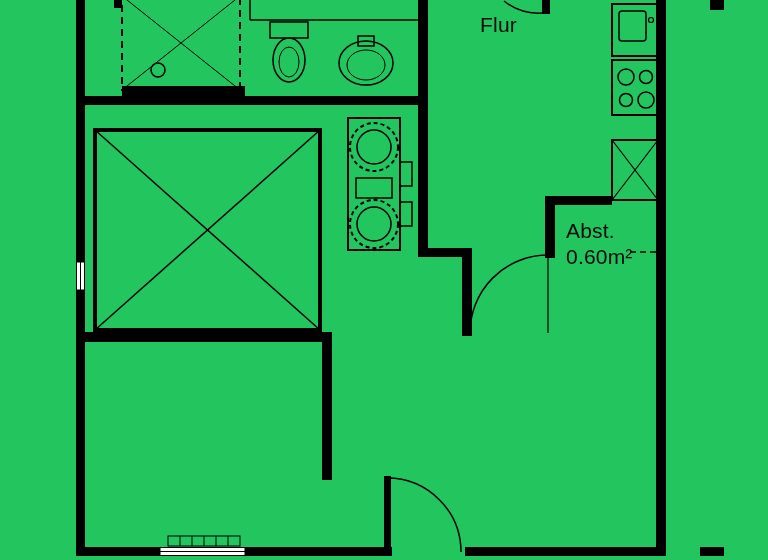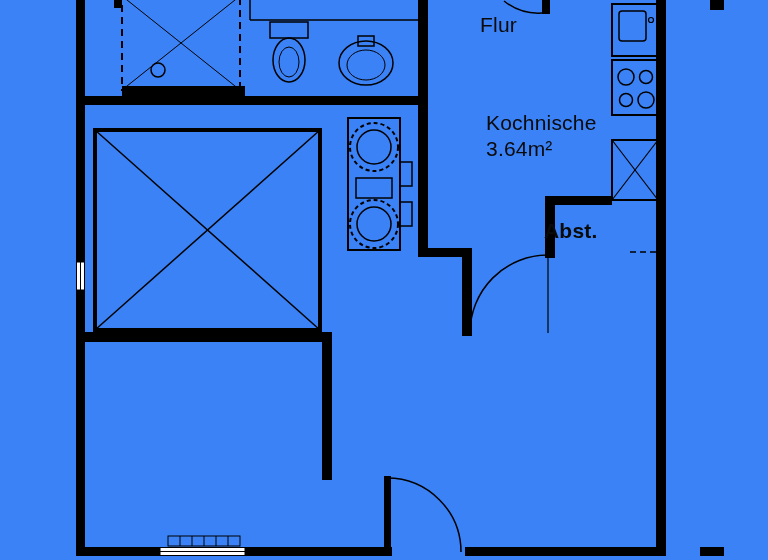--- a/index.html
+++ b/index.html
@@ -1,35 +1,35 @@
 <!DOCTYPE html>
 <html><head>
 <meta charset="utf-8">
 <style>
   html,body{margin:0;padding:0;background:#fff;}
   .plan{
     position:relative;
     width:768px;height:560px;
-    background:#3b82f6;
+    background:#22c55e;
     font-family:"Liberation Sans", sans-serif;
     overflow:hidden;
   }
   .plan svg{position:absolute;left:0;top:0;}
   .room-label{
     position:absolute;
     color:#0a0a0a;
     font-size:21px;
     line-height:26px;
     white-space:nowrap;
     letter-spacing:0.2px;
   }
   .room-label .area{display:block;}
   .lbl-flur{left:480px;top:12px;}
   .lbl-kochnische{left:486px;top:110px;}
-  .lbl-abst{left:544px;top:218px;font-weight:bold;}
+  .lbl-abst{left:566px;top:218px;}
   .lbl-wohnen{left:392px;top:360px;}
 </style>
 </head>
 <body>
 
 <div class="plan">
 
   <svg width="768" height="560" viewBox="0 0 768 560">
 
     <g fill="#000000" stroke="none">
@@ -151,23 +151,20 @@
       <line x1="204" y1="536" x2="204" y2="546"></line>
       <line x1="216" y1="536" x2="216" y2="546"></line>
       <line x1="228" y1="536" x2="228" y2="546"></line>
     </g>
   </svg>
 
   <div class="room-label lbl-flur">
     <span class="name">Flur</span>
   </div>
 
-  <div class="room-label lbl-kochnische">
-    <span class="name">Kochnische</span>
-    <span class="area">3.64m²</span>
-  </div>
 
   <div class="room-label lbl-abst">
     <span class="name">Abst.</span>
+    <span class="area">0.60m²</span>
   </div>
 
 
 </div>
 
 </body></html>

